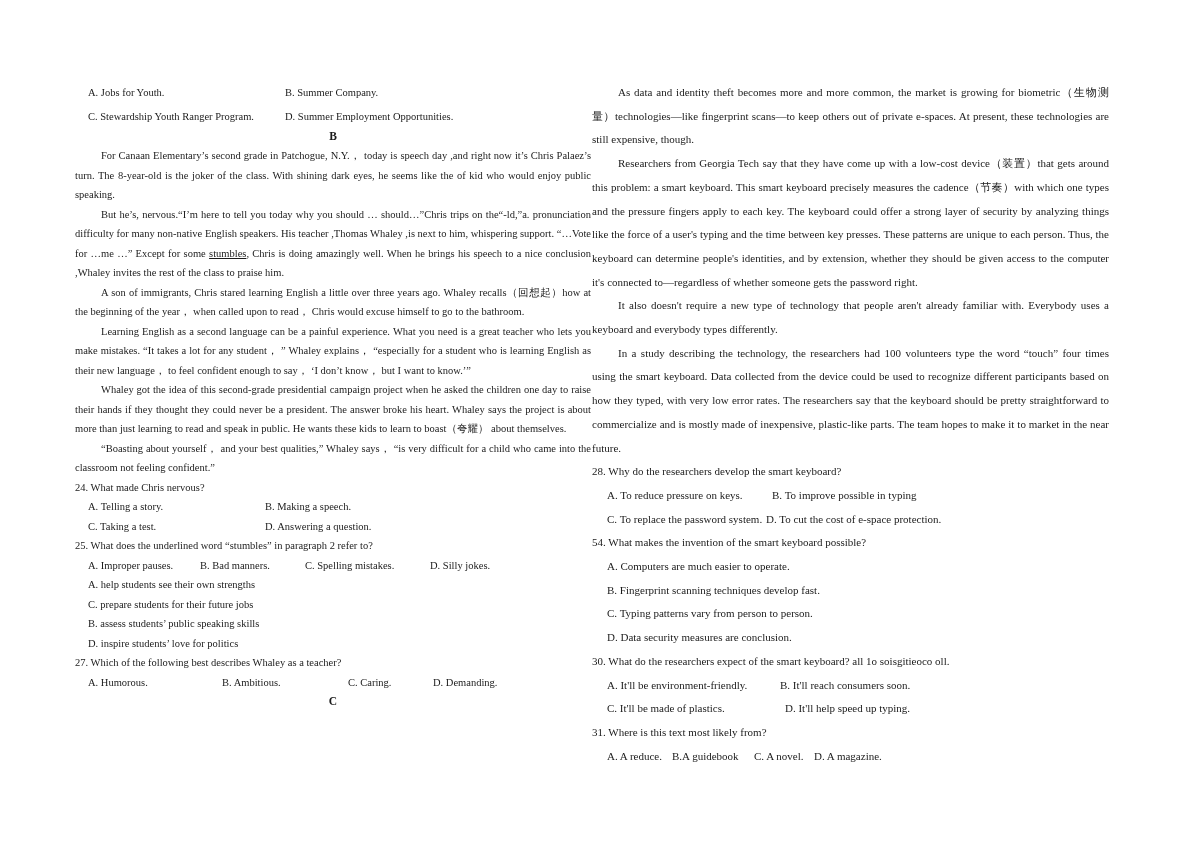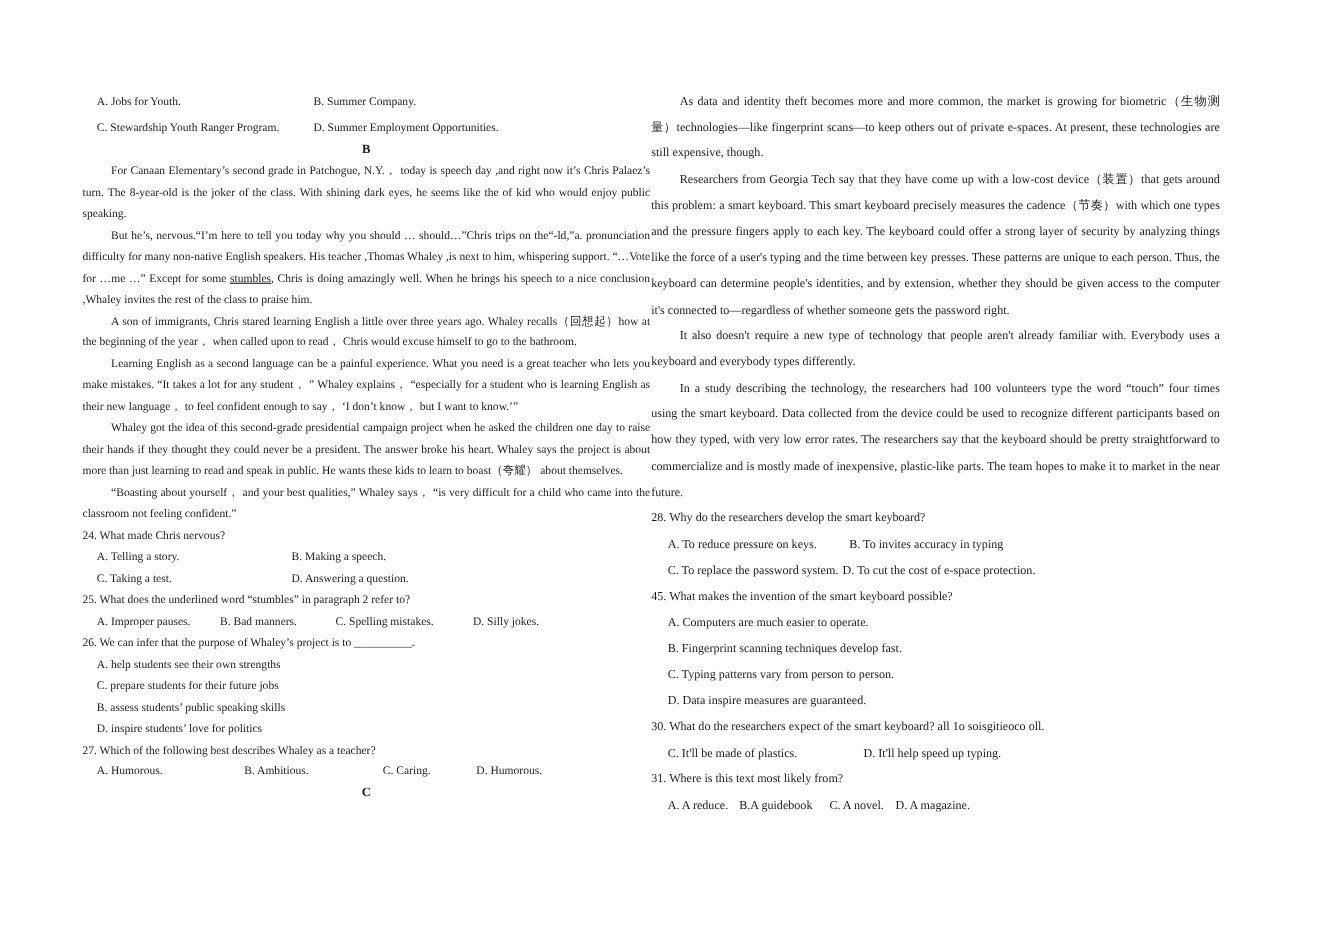--- a/index.html
+++ b/index.html
@@ -61,61 +61,64 @@
     </div>
 
     <p class="stem">25. What does the underlined word “stumbles” in paragraph 2 refer to?</p>
     <div class="optrow">
       <span style="left:13px">A. Improper pauses.</span>
       <span style="left:125px">B. Bad manners.</span>
       <span style="left:230px">C. Spelling mistakes.</span>
       <span style="left:355px">D. Silly jokes.</span>
     </div>
 
-    <p class="stem">26. We can infer that the purpose of Whaley’s project is to __________.</p>
     <p class="optline">A. help students see their own strengths</p>
     <p class="optline">C. prepare students for their future jobs</p>
     <p class="optline">B. assess students’ public speaking skills</p>
     <p class="optline">D. inspire students’ love for politics</p>
 
     <p class="stem">27. Which of the following best describes Whaley as a teacher?</p>
     <div class="optrow">
       <span style="left:13px">A. Humorous.</span>
       <span style="left:147px">B. Ambitious.</span>
       <span style="left:273px">C. Caring.</span>
-      <span style="left:358px">D. Humorous.</span>
+      <span style="left:358px">D. Demanding.</span>
     </div>
 
     <p class="heading">C</p>
   </div>
 
   <div class="col" id="col-right">
 
     <p class="para">As data and identity theft becomes more and more common, the market is growing for biometric（生物测量）technologies—like fingerprint scans—to keep others out of private e-spaces. At present, these technologies are still expensive, though.</p>
     <p class="para">Researchers from Georgia Tech say that they have come up with a low-cost device（装置）that gets around this problem: a smart keyboard. This smart keyboard precisely measures the cadence（节奏）with which one types and the pressure fingers apply to each key. The keyboard could offer a strong layer of security by analyzing things like the force of a user's typing and the time between key presses. These patterns are unique to each person. Thus, the keyboard can determine people's identities, and by extension, whether they should be given access to the computer it's connected to—regardless of whether someone gets the password right.</p>
     <p class="para">It also doesn't require a new type of technology that people aren't already familiar with. Everybody uses a keyboard and everybody types differently.</p>
     <p class="para">In a study describing the technology, the researchers had 100 volunteers type the word “touch” four times using the smart keyboard. Data collected from the device could be used to recognize different participants based on how they typed, with very low error rates. The researchers say that the keyboard should be pretty straightforward to commercialize and is mostly made of inexpensive, plastic-like parts. The team hopes to make it to market in the near future.</p>
 
     <p class="stem">28. Why do the researchers develop the smart keyboard?</p>
     <div class="optrow">
       <span style="left:15px">A. To reduce pressure on keys.</span>
-      <span style="left:180px">B. To invites accuracy in typing</span>
+      <span style="left:180px">B. To improve possible in typing</span>
     </div>
     <div class="optrow">
       <span style="left:15px">C. To replace the password system.</span>
       <span style="left:174px">D. To cut the cost of e-space protection.</span>
     </div>
 
-    <p class="stem">45. What makes the invention of the smart keyboard possible?</p>
+    <p class="stem">54. What makes the invention of the smart keyboard possible?</p>
     <p class="optline-r">A. Computers are much easier to operate.</p>
     <p class="optline-r">B. Fingerprint scanning techniques develop fast.</p>
     <p class="optline-r">C. Typing patterns vary from person to person.</p>
-    <p class="optline-r">D. Data inspire measures are guaranteed.</p>
+    <p class="optline-r">D. Data security measures are conclusion.</p>
 
     <p class="stem">30. What do the researchers expect of the smart keyboard? all 1o soisgitieoco oll.</p>
+    <div class="optrow">
+      <span style="left:15px">A. It'll be environment-friendly.</span>
+      <span style="left:188px">B. It'll reach consumers soon.</span>
+    </div>
     <div class="optrow">
       <span style="left:15px">C. It'll be made of plastics.</span>
       <span style="left:193px">D. It'll help speed up typing.</span>
     </div>
 
     <p class="stem">31. Where is this text most likely from?</p>
     <div class="optrow">
       <span style="left:15px">A. A reduce.</span>
       <span style="left:80px">B.A guidebook</span>
       <span style="left:162px">C. A novel.</span>

